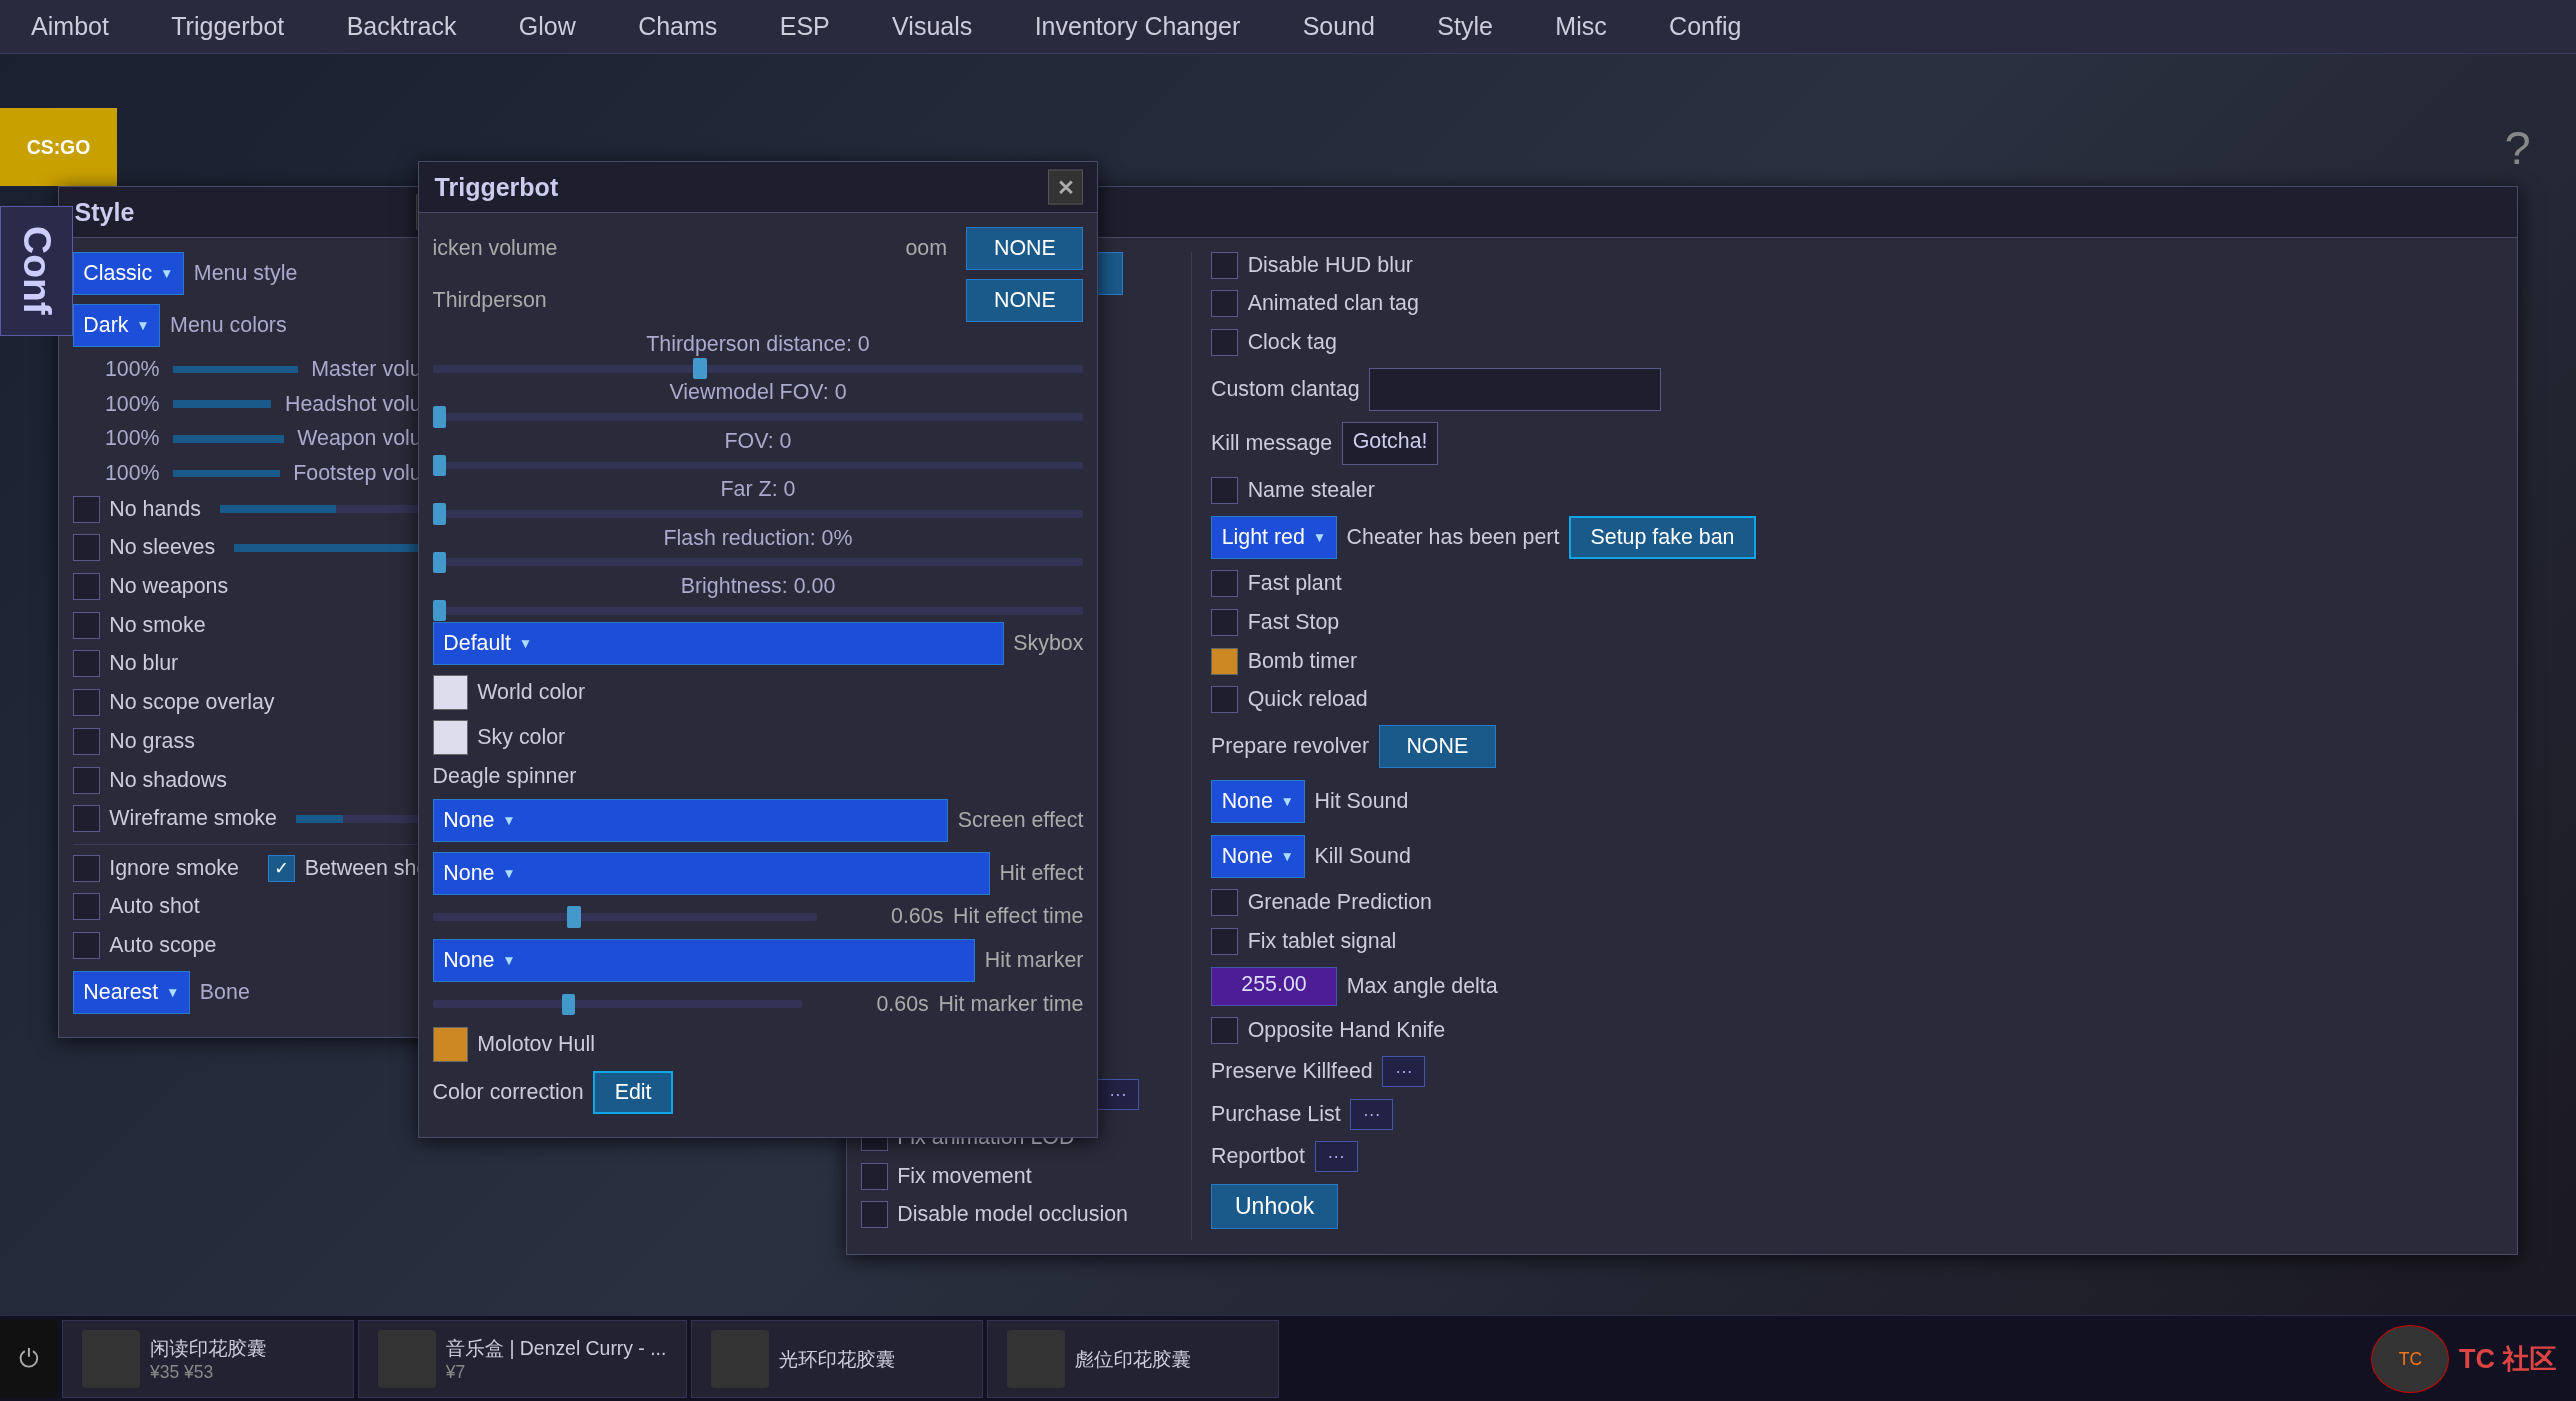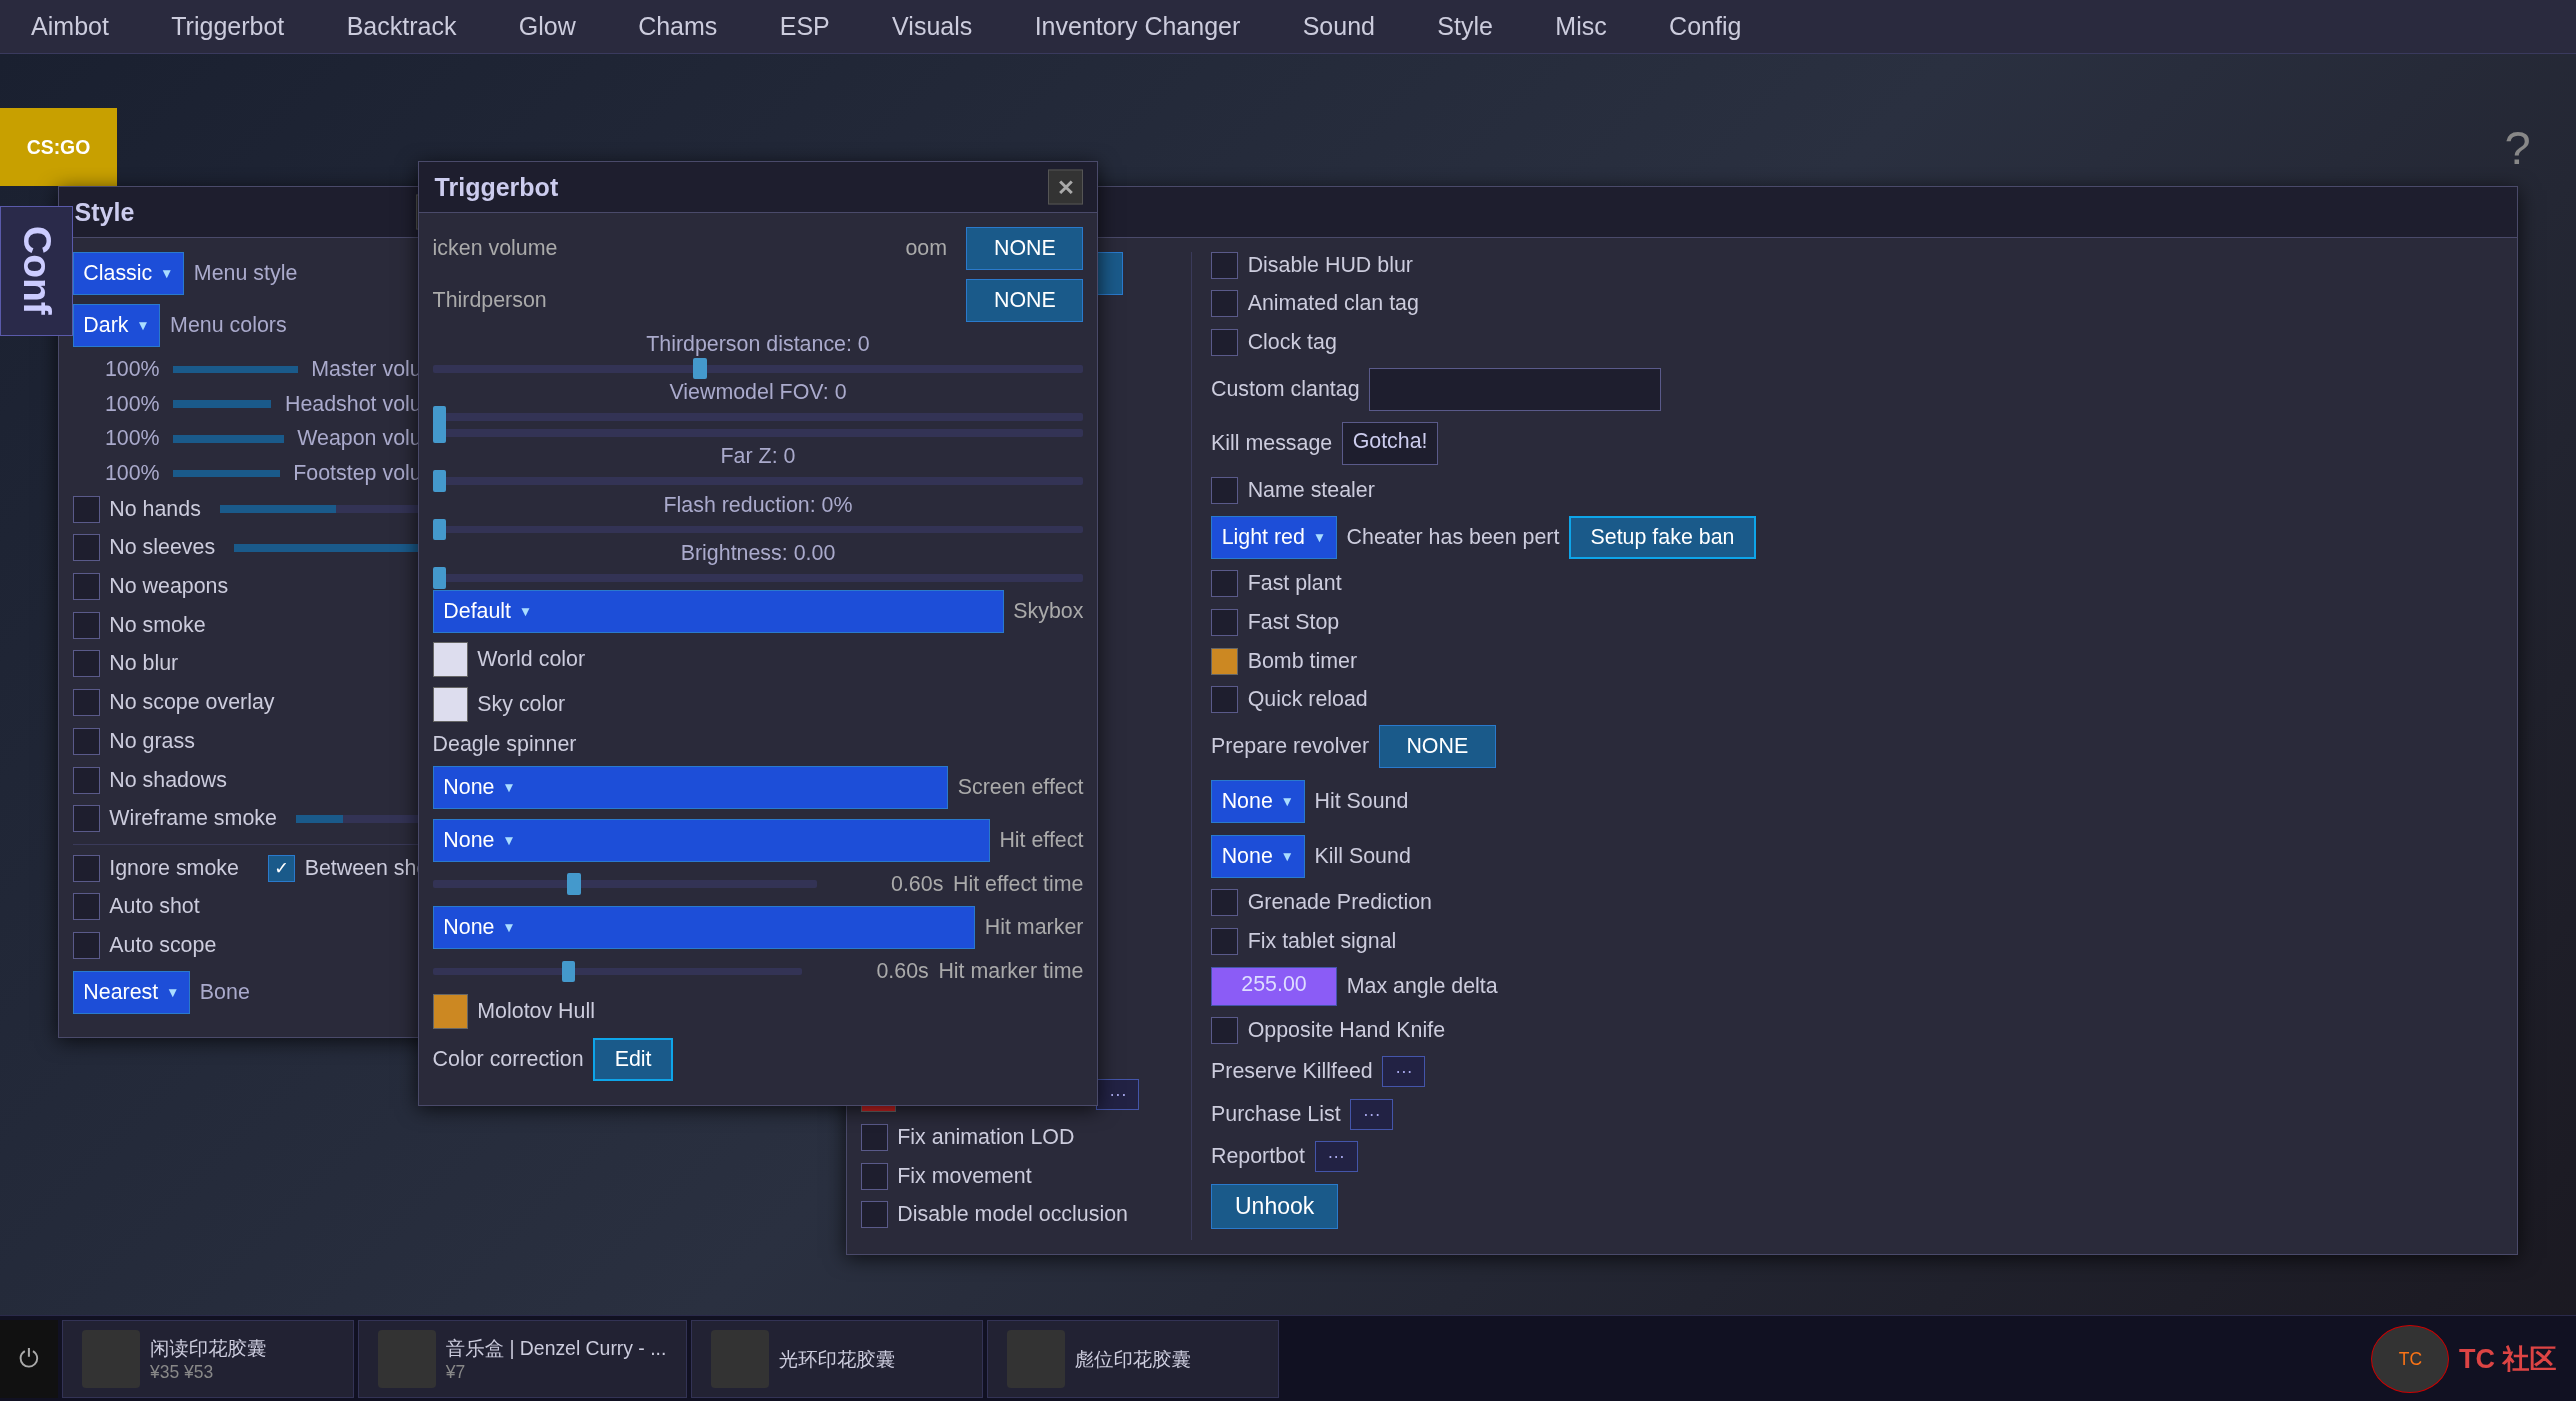--- a/index.html
+++ b/index.html
@@ -378,21 +378,21 @@
     }
 
     
     .color-red { background: #cc2222; }
     .color-orange { background: #cc8822; }
     .color-cyan { background: #22aacc; }
     .color-white { background: #ddddee; }
 
     
     .num-input {
-      background: #8b5cf6;
+      background: #4c1d95;
       border: 1px solid #4455aa;
       color: #ddddff;
       font-size: 21.4px;
       padding: 4.9px 9.7px;
       width: 126px;
       height: 39px;
       text-align: center;
     }
 
     
@@ -590,20 +590,21 @@
       </div>
 
       <div class="slider-center-text">Thirdperson distance: 0</div>
       <div class="full-width-slider">
           <div class="full-width-thumb"></div>
         </div>
       <div class="slider-center-text">Viewmodel FOV: 0</div>
       <div class="full-width-slider">
           <div class="full-width-thumb" style="left:0;"></div>
         </div>
+      <div class="slider-center-text">FOV: 0</div>
       <div class="full-width-slider">
           <div class="full-width-thumb" style="left:0;"></div>
         </div>
       <div class="slider-center-text">Far Z: 0</div>
       <div class="full-width-slider">
           <div class="full-width-thumb" style="left:0;"></div>
         </div>
       <div class="slider-center-text">Flash reduction: 0%</div>
       <div class="full-width-slider">
           <div class="full-width-thumb" style="left:0;"></div>

